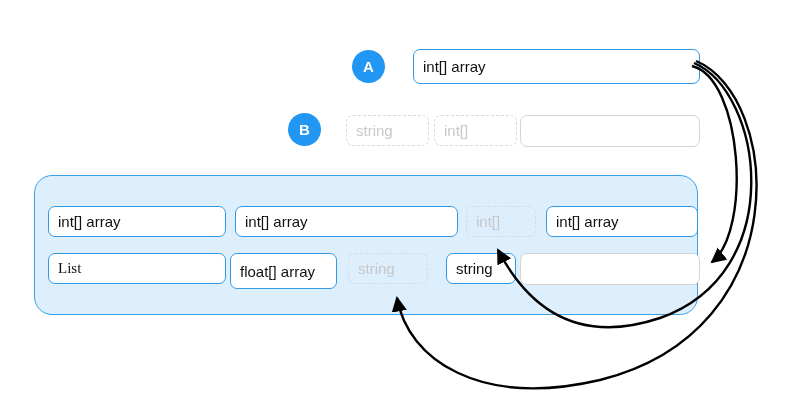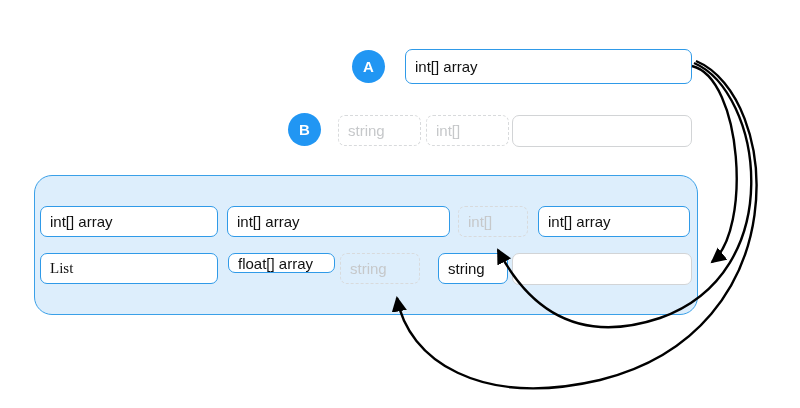--- a/index.html
+++ b/index.html
@@ -27,20 +27,21 @@
   
   .field{
     position:absolute;
     box-sizing:border-box;
     border-radius:7px;
     display:flex;align-items:center;
     padding-left:9px;
     font-size:15px;
     white-space:nowrap;
     overflow:hidden;
+    margin-left:8px;
   }
   .field.solid-blue{
     border:1.4px solid #2f9ae8;
     background:#ffffff;
     color:#111111;
   }
   .field.solid-gray{
     border:1.4px solid #d2d4d6;
     background:#ffffff;
     color:#111111;
@@ -87,21 +88,21 @@
   <div class="field solid-blue" style="left:40px;top:206px;width:178px;height:31px;">int[] array</div>
 
   <div class="field solid-blue" style="left:227px;top:206px;width:223px;height:31px;">int[] array</div>
 
   <div class="field dashed" style="left:458px;top:206px;width:70px;height:31px;">int[]</div>
 
   <div class="field solid-blue" style="left:538px;top:206px;width:152px;height:31px;">int[] array</div>
 
   <div class="field solid-blue" style="left:40px;top:253px;width:178px;height:31px;font-family:Liberation Serif, serif;">List</div>
 
-  <div class="field solid-blue" style="left:228px;top:253px;width:107px;height:20px;">float[] array</div>
+  <div class="field solid-blue" style="left:222px;top:253px;width:107px;height:36px;">float[] array</div>
 
   <div class="field dashed" style="left:340px;top:253px;width:80px;height:31px;">string</div>
 
   <div class="field solid-blue" style="left:438px;top:253px;width:70px;height:31px;">string</div>
 
   <div class="field solid-gray" style="left:512px;top:253px;width:180px;height:32px;"></div>
 
   <svg class="arrows" viewBox="0 0 800 408">
     <defs>
       <marker id="head" markerWidth="7" markerHeight="7" refX="5.6" refY="3.2" orient="auto" markerUnits="strokeWidth">

